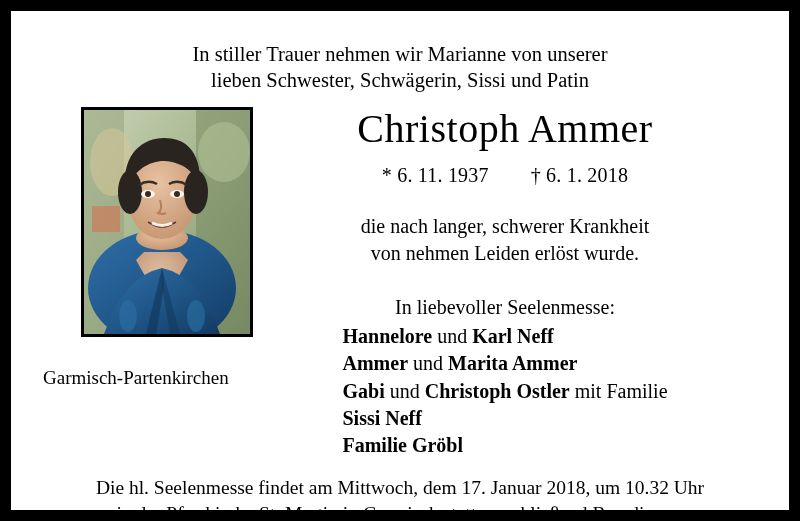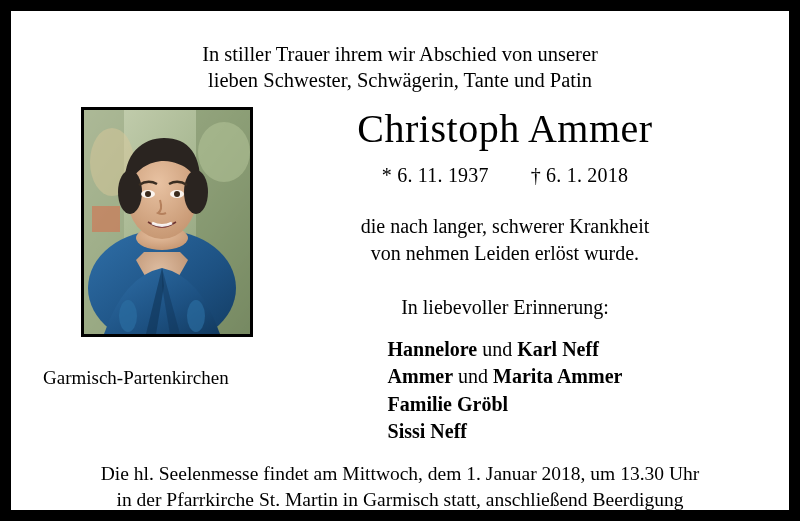--- a/index.html
+++ b/index.html
@@ -94,21 +94,21 @@
     margin-top: 26px;
   }
 
   .memory-block {
     margin-top: 28px;
     font-size: 20px;
     line-height: 1.36;
   }
   .memory-head { text-align: center; }
   .memory-list {
-    margin-top: 15px;
+    margin-top: 2px;
     display: inline-block;
     text-align: left;
   }
   .memory-list .ln { white-space: nowrap; }
   .memory-list b { font-weight: bold; }
 
   .footer {
     text-align: center;
     font-size: 19.5px;
     line-height: 1.35;
@@ -116,22 +116,22 @@
   }
   .footer div { white-space: nowrap; }
 </style>
 </head>
 <body>
 
 <div class="obituary">
   <div class="inner">
 
     <div class="intro">
-      <div>In stiller Trauer ihrem wir Abschied von unserer</div>
-      <div>lieben Schwester, Schwägerin, Tante und Patin</div>
+      <div>In stiller Trauer nehmen wir Marianne von unserer</div>
+      <div>lieben Schwester, Schwägerin, Sissi und Patin</div>
     </div>
 
     <div class="body-row">
 
       <div class="photo-col">
         <div class="photo-frame">
           <svg width="166" height="224" viewBox="0 0 166 224">
             <defs>
               <linearGradient id="bgGrad" x1="0" y1="0" x2="1" y2="1">
                 <stop offset="0%" stop-color="#c9d2b4"></stop>
@@ -186,27 +186,27 @@
         <div class="dates">
           <span>* 6. 11. 1937</span><span class="gap"></span><span>† 6. 1. 2018</span>
         </div>
 
         <div class="illness">
           <div>die nach langer, schwerer Krankheit</div>
           <div>von nehmen Leiden erlöst wurde.</div>
         </div>
 
         <div class="memory-block">
-          <div class="memory-head">In liebevoller Erinnerung:</div>
-          <div class="memory-list"><div class="ln"><b>Hannelore</b><span> und </span><b>Karl Neff</b></div><div class="ln"><b>Ammer</b><span> und </span><b>Marita Ammer</b></div><div class="ln"><b>Familie Gröbl</b></div><div class="ln"><b>Sissi Neff</b></div></div>
+          <div class="memory-head">In liebevoller Seelenmesse:</div>
+          <div class="memory-list"><div class="ln"><b>Hannelore</b><span> und </span><b>Karl Neff</b></div><div class="ln"><b>Ammer</b><span> und </span><b>Marita Ammer</b></div><div class="ln"><b>Gabi</b><span> und </span><b>Christoph Ostler</b><span> mit Familie</span></div><div class="ln"><b>Sissi Neff</b></div><div class="ln"><b>Familie Gröbl</b></div></div>
         </div>
       </div>
 
     </div>
 
     <div class="footer">
-      <div>Die hl. Seelenmesse findet am Mittwoch, dem 1. Januar 2018, um 13.30 Uhr</div>
+      <div>Die hl. Seelenmesse findet am Mittwoch, dem 17. Januar 2018, um 10.32 Uhr</div>
       <div>in der Pfarrkirche  St. Martin in Garmisch statt, anschließend Beerdigung</div>
 
     </div>
 
   </div>
 </div>
 
 </body></html>

